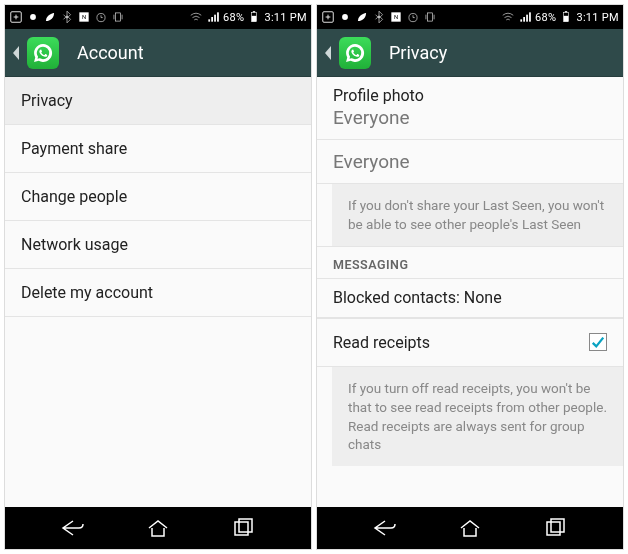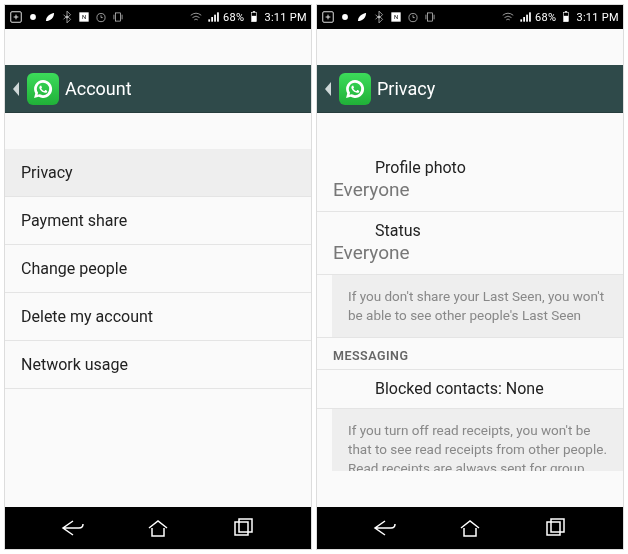--- a/index.html
+++ b/index.html
@@ -14,21 +14,20 @@
   }
   .phone {
     width: 308px;
     height: 546px;
     background: #fafafa;
     border: 1px solid #ddd;
     display: flex;
     flex-direction: column;
     position: relative;
     overflow: hidden;
-    gap: 36px;
   }
   .status-bar {
     background: #000;
     color: #fff;
     height: 24px;
     display: flex;
     align-items: center;
     padding: 0 4px;
     font-size: 12px;
   }
@@ -47,32 +46,32 @@
     border-bottom: 1px solid #263d3d;
   }
   .back-chevron { width:10px; height:48px; display:flex; align-items:center;}
   .back-chevron svg { width:10px; height:16px; fill:#cfd8d8; }
   .wa-logo {
     width: 32px; height:32px; border-radius:6px;
     background: linear-gradient(#3cdc5a,#20b038);
     display:flex; align-items:center; justify-content:center;
   }
   .wa-logo svg { width:22px; height:22px; fill:#fff; }
-  .app-title { color:#fff; font-size:18px; font-weight:400; }
+  .app-title { color:#fff; font-size:18px; font-weight:400;margin-left:12px; }
   .content { flex:1; background:#fafafa; overflow:hidden; }
   .list-item {
     padding: 14px 16px;
     background:#fafafa;
     border-bottom: 1px solid #e4e4e4;
     font-size: 16px;
     color: #222;
   }
   .list-item.highlight { background:#eee; }
   .two-line { padding: 9px 16px 10px; }
-  .two-line .primary { font-size:16px; color:#222;margin-left:42px; }
+  .two-line .primary { font-size:16px; color:#222; }
   .two-line .secondary { font-size:19px; color:#777; margin-top:1px; }
   .info-block {
     background:#eee;
     color:#888;
     font-size:13.5px;
     line-height:1.4;
     padding: 12px 16px;
     margin-left: 15px;
   }
   .section-header {
@@ -196,22 +195,22 @@
           <path d="M16 3a13 13 0 0 0-11.3 19.4L3 29l6.8-1.7A13 13 0 1 0 16 3zm0 4a9 9 0 0 1 0 18 9 9 0 0 1-4.5-1.2l-.5-.3-3 .8.8-2.9-.3-.5A9 9 0 0 1 16 7zm-3.6 4.2c-.2 0-.5 0-.7.3-.3.3-1 1-1 2.3s1 2.7 1.1 2.9c.1.2 2 3.1 4.9 4.2 2.4.9 2.9.7 3.4.7.5-.1 1.7-.7 1.9-1.4.2-.7.2-1.2.2-1.3-.1-.1-.3-.2-.6-.4-.3-.1-1.7-.8-1.9-.9-.3-.1-.5-.1-.7.1-.2.3-.8.9-.9 1.1-.2.2-.3.2-.6.1-.3-.1-1.2-.4-2.3-1.4-.8-.7-1.4-1.6-1.6-1.9-.2-.3 0-.4.1-.6.1-.1.3-.3.4-.5.1-.2.2-.3.3-.5.1-.2 0-.4 0-.5-.1-.1-.6-1.5-.9-2.1-.2-.4-.4-.4-.6-.4z"></path>
         </svg>
     </div>
     <div class="app-title">Account</div>
   </div>
 
   <div class="content">
     <div class="list-item highlight"><span>Privacy</span></div>
     <div class="list-item"><span>Payment share</span></div>
     <div class="list-item"><span>Change people</span></div>
+    <div class="list-item"><span>Network usage</span></div>
     <div class="list-item"><span>Delete my account</span></div>
-    <div class="list-item"><span>Network usage</span></div>
     <div class="gap-fill"></div>
   </div>
 
   <div class="nav-bar">
     <div class="nbtn">
         <svg width="28" height="20" viewBox="0 0 28 20">
           <path d="M14 3 L4 10 L14 17 M4 10 L20 10 Q24 10 24 6"></path>
         </svg>
       </div>
     <div class="nbtn">
@@ -313,28 +312,35 @@
     </div>
     <div class="app-title">Privacy</div>
   </div>
 
   <div class="content">
     <div class="two-line list-item" style="border-top:none;">
       <div class="primary">Profile photo</div>
       <div class="secondary">Everyone</div>
     </div>
     <div class="two-line list-item">
-      <div class="primary">Status</div>
       <div class="secondary">Everyone</div>
     </div>
     <div class="info-block">If you don't share your Last Seen, you won't be able to see other people's Last Seen</div>
     <div class="section-header">MESSAGING</div>
     <div class="two-line list-item">
       <div class="primary">Blocked contacts: None</div>
     </div>
+    <div class="check-row">
+      <div class="label">Read receipts</div>
+      <div class="checkbox">
+        <svg viewBox="0 0 16 16">
+            <polyline points="2,9 6,13 14,3"></polyline>
+          </svg>
+      </div>
+    </div>
     <div class="info-block">If you turn off read receipts, you won't be that to see read receipts from other people. Read receipts are always sent for group chats</div>
   </div>
 
   <div class="nav-bar">
     <div class="nbtn">
         <svg width="28" height="20" viewBox="0 0 28 20">
           <path d="M14 3 L4 10 L14 17 M4 10 L20 10 Q24 10 24 6"></path>
         </svg>
       </div>
     <div class="nbtn">

